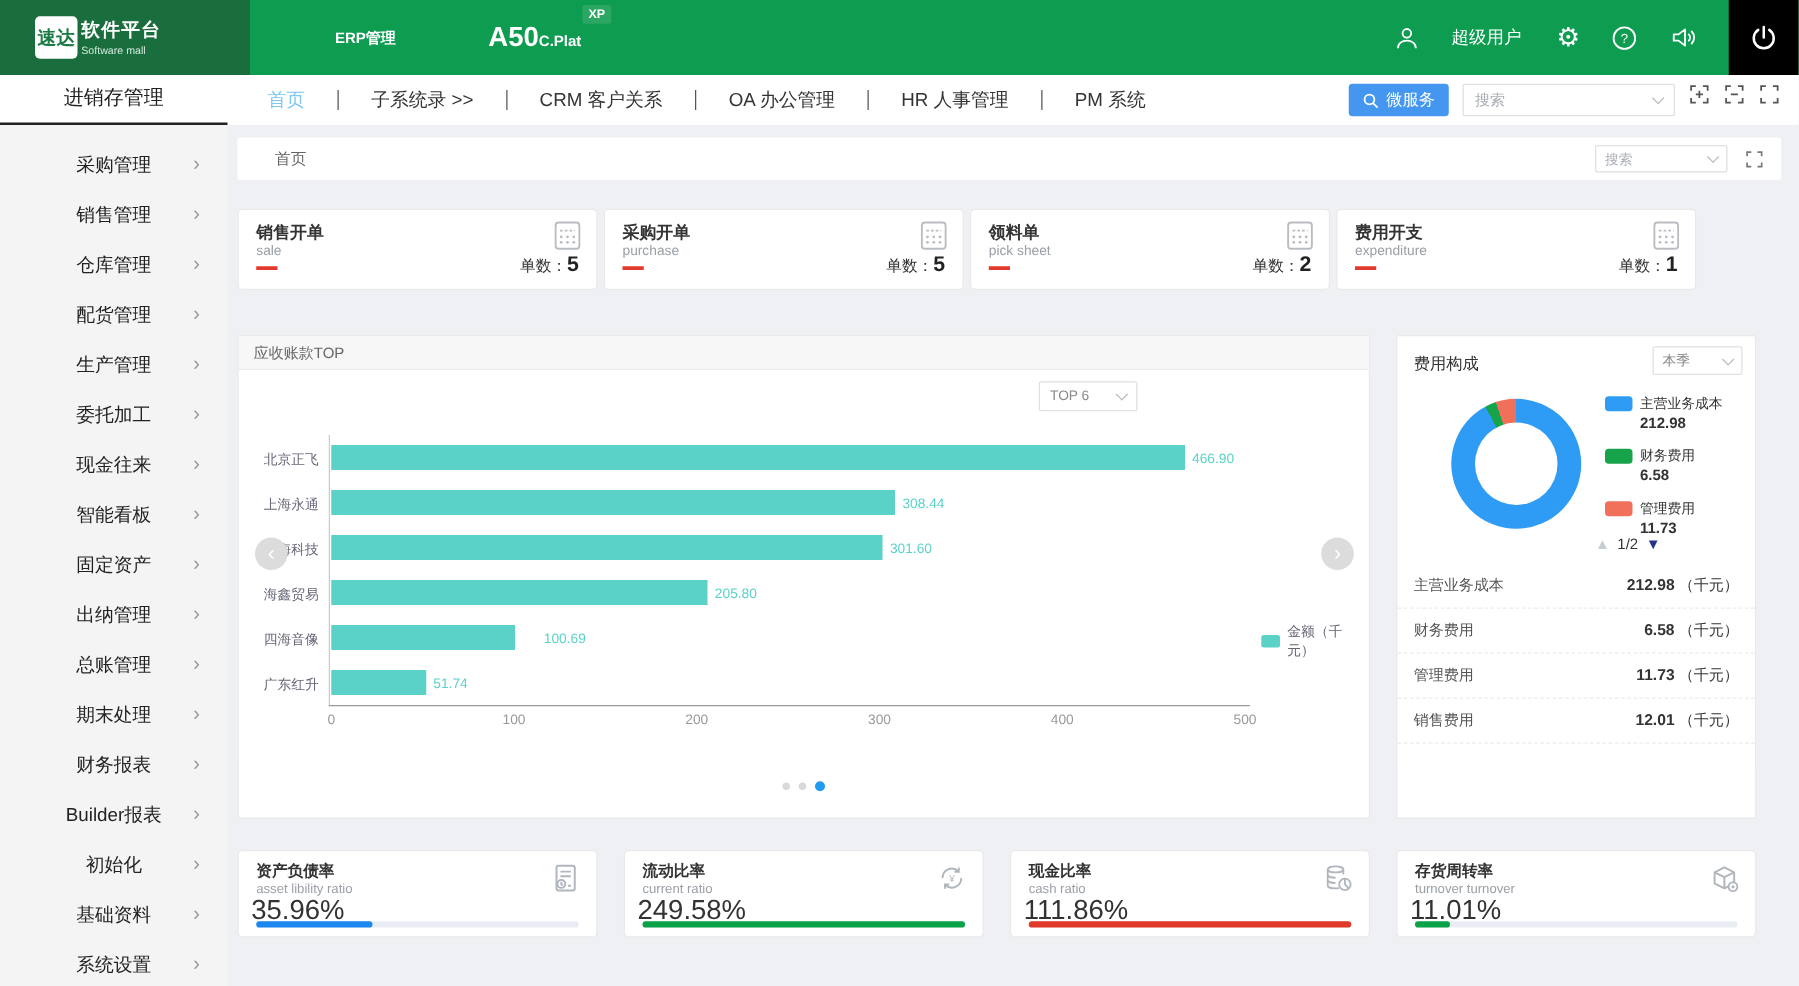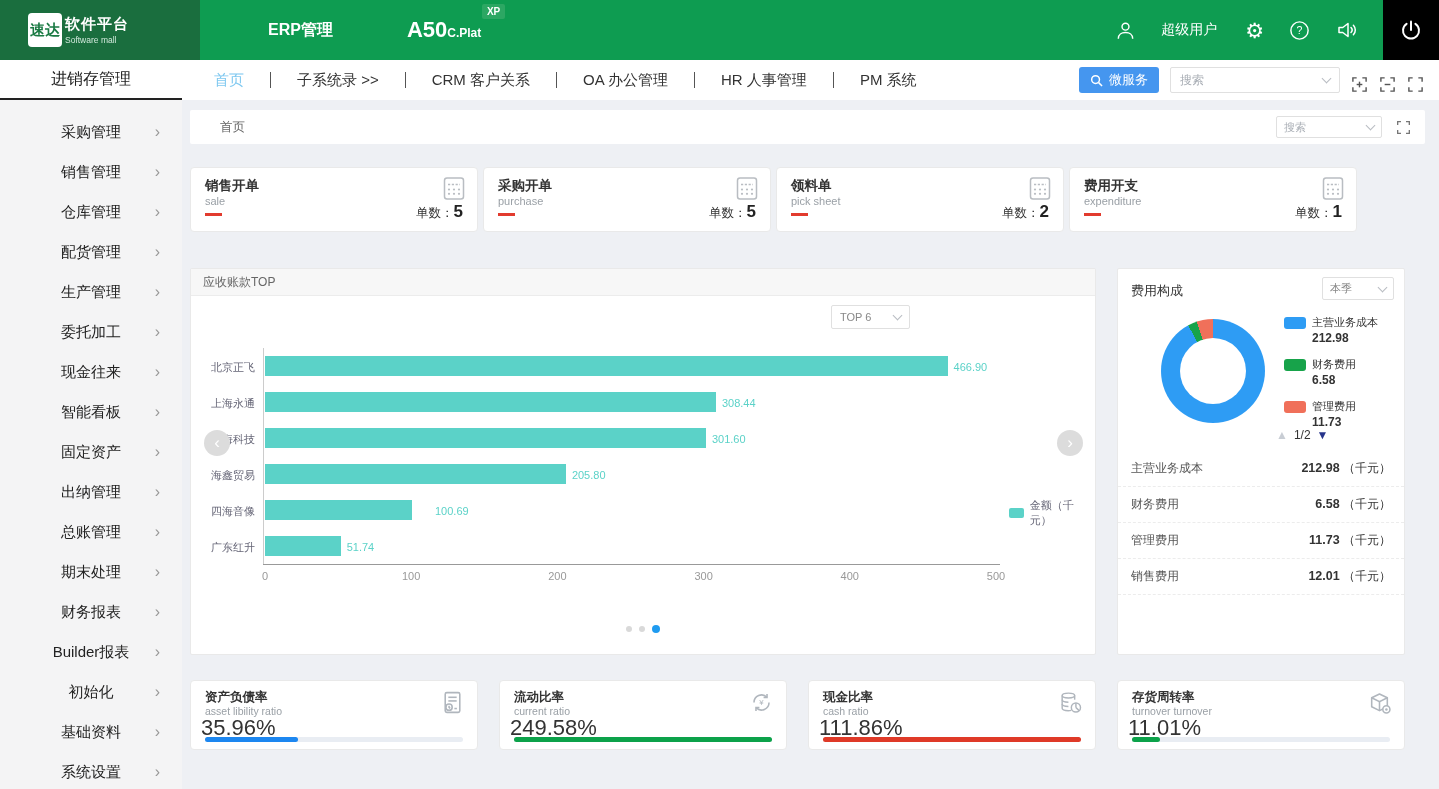--- a/index.html
+++ b/index.html
@@ -5,39 +5,39 @@
   *{margin:0;padding:0;box-sizing:border-box}
   html,body{width:1439px;height:789px}
   body{font-family:"Liberation Sans","DejaVu Sans",sans-serif;background:#eef0f4;position:relative;overflow:hidden}
 
   
   header{position:absolute;top:0;left:0;width:1439px;height:60px;background:#0e9c51;display:flex;align-items:center}
   .logo-block{width:200px;height:60px;background:#1a6e3e;display:flex;align-items:center;padding-left:28px;gap:3px;flex:none}
   .logo-mark{width:34px;height:34px;background:#fff;border-radius:4px;color:#1a7a43;font-weight:bold;font-size:15px;display:flex;align-items:center;justify-content:center}
   .logo-title{color:#fff;font-size:15px;font-weight:bold;letter-spacing:1px}
   .logo-sub{color:#d2e9dc;font-size:8.5px;margin-top:1px}
-  .erp-label{color:#fff;font-weight:bold;font-size:16px;margin-left:68px;cursor:pointer}
+  .erp-label{color:#fff;font-weight:bold;font-size:12px;margin-left:68px;cursor:pointer}
   .product{margin-left:74px;position:relative;color:#fff;cursor:pointer}
   .p-name{font-size:22px;font-weight:bold}
   .p-suffix{font-size:12px;font-weight:bold}
   .p-badge{position:absolute;top:-13px;right:-24px;background:#2ca763;color:#fff;font-size:10px;font-weight:bold;padding:2px 5px;border-radius:2px}
   .header-spacer{flex:1}
   .hicon{color:#fff;margin-right:24px;display:flex;align-items:center;cursor:pointer}
   .hicon.gear{font-size:21px;line-height:1}
   .husername{color:#fff;font-size:14px;margin-right:28px;cursor:pointer}
   .power-block{width:56px;height:60px;background:#000;display:flex;align-items:center;justify-content:center;cursor:pointer;flex:none}
 
   
   .navrow{position:absolute;top:60px;left:0;width:1439px;height:40px;background:#fff;display:flex;align-items:center}
   .sidebar-title{width:182px;height:40px;line-height:37px;text-align:center;font-size:16px;color:#222;border-bottom:2px solid #222;flex:none;cursor:pointer}
   .nav-items{display:flex;align-items:center;margin-left:6px}
   .nav-item{font-size:15px;color:#333;padding:0 26px;cursor:pointer;white-space:nowrap}
   .nav-item.active{color:#7ec8f0}
   .nav-sep{width:1px;height:16px;background:#555}
-  .nav-right{margin-left:auto;display:flex;align-items:flex-end;padding-right:15px;gap:11px}
+  .nav-right{margin-left:auto;display:flex;align-items:flex-start;padding-right:15px;gap:11px}
   .micro-btn{display:flex;align-items:center;gap:6px;background:#4596ef;color:#fff;border:none;border-radius:3px;height:26px;padding:0 11px;font-size:13px;font-family:inherit;cursor:pointer}
   .select{display:flex;align-items:center;justify-content:space-between;border:1px solid #e0e0e0;border-radius:2px;background:#fff;color:#a9aeb5;cursor:pointer}
   .nav-search{width:170px;height:26px;padding:0 9px;font-size:12px}
   .chev{width:7px;height:7px;border-right:1.4px solid #b8bcc2;border-bottom:1.4px solid #b8bcc2;transform:rotate(45deg);margin-top:-3px;flex:none}
   .zicon{display:flex;align-items:center;cursor:pointer}
 
   
   #sidebar{position:absolute;top:100px;left:0;width:182px;height:689px;background:#f4f4f5;padding-top:12px}
   .side-item{height:40px;position:relative;display:flex;align-items:center;justify-content:center;font-size:15px;color:#222;cursor:pointer}
   .side-chev{position:absolute;right:22px;color:#999;font-size:16px;line-height:1}

